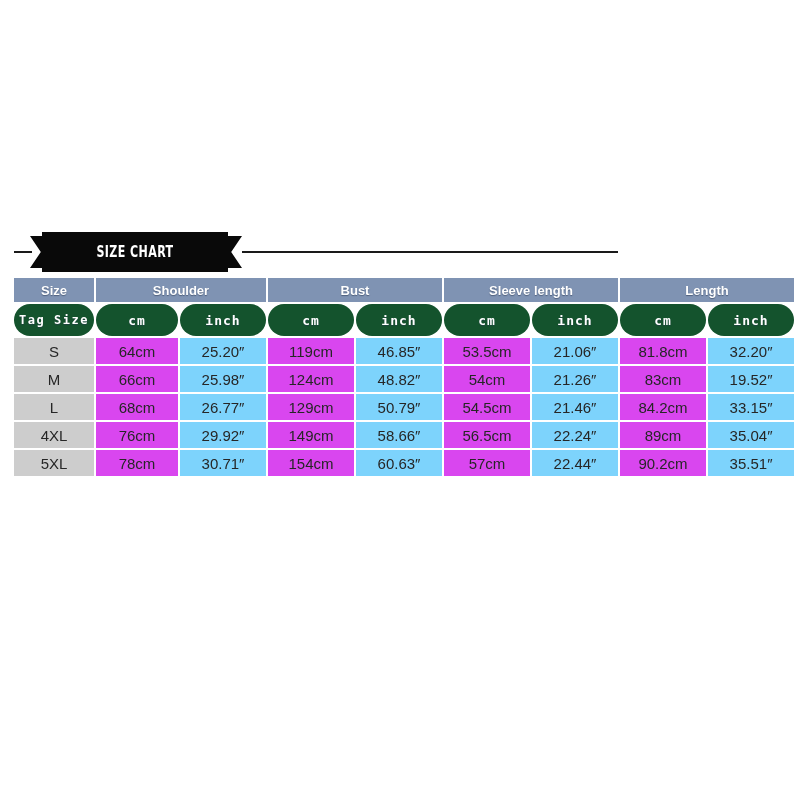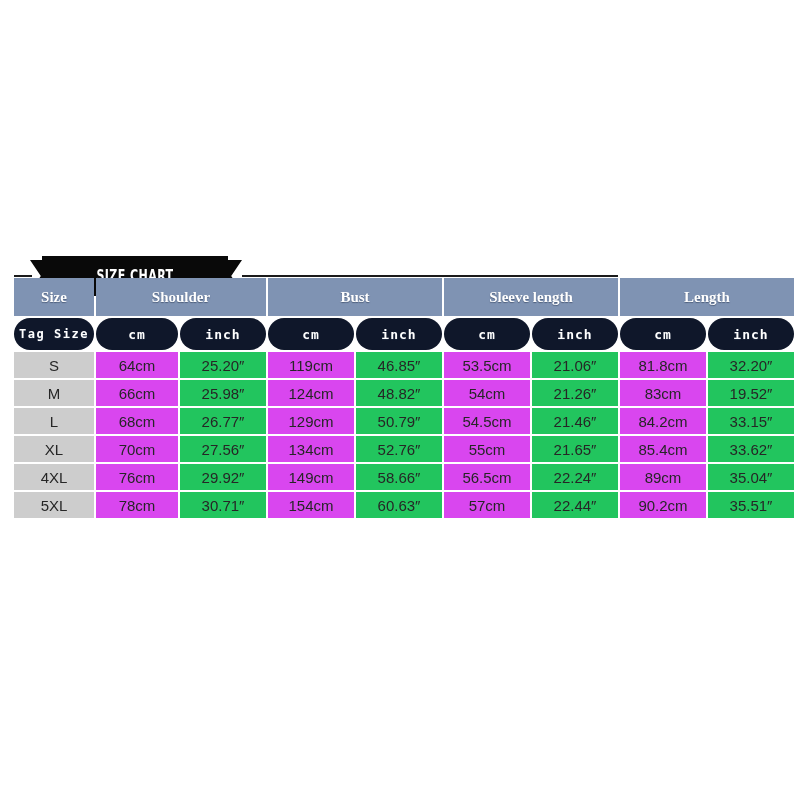--- a/index.html
+++ b/index.html
@@ -15,21 +15,20 @@
     position: relative;
   }
 
   
   #banner-area {
     position: absolute;
     left: 0;
     top: 236px;
     width: 800px;
     height: 32px;
-    margin-top: 24px;
   }
   .rule {
     position: absolute;
     top: 15px;
     height: 2px;
     background: #1a1a1a;
   }
   .rule-left  { left: 14px;  width: 18px; }
   .rule-right { left: 242px; width: 376px; }
 
@@ -82,48 +81,48 @@
   #size-table td, #size-table th {
     padding: 0;
     margin: 0;
     text-align: center;
     vertical-align: middle;
   }
 
   .hdr {
     background: #7f93b3;
     color: #ffffff;
-    font-family: Liberation Serif, serif;
+    font-family: Liberation Sans, sans-serif;
     font-weight: 700;
-    font-size: 15px;
-    height: 38px;
+    font-size: 13px;
+    height: 24px;
     text-shadow: 0 1px 1px rgba(40,55,80,0.55);
   }
   .subhdr {
-    background: #0f172a;
+    background: #14532d;
     color: #ffffff;
     font-family: "DejaVu Sans Mono", "Liberation Mono", monospace;
     font-weight: 700;
     font-size: 13px;
     letter-spacing: 1px;
     height: 32px;
     text-shadow: 0 1px 1px rgba(40,55,80,0.55);
     border-radius: 16px;
   }
   .subhdr.tagsize { font-size: 12px; letter-spacing: 1.5px; }
 
   .cell {
     height: 26px;
     font-family: "Liberation Sans", sans-serif;
     font-size: 15px;
     color: #262626;
   }
   .c-tag  { background: #cdcdcd; }
   .c-cm   { background: #d946ef; }
-  .c-inch { background: #22c55e; }
+  .c-inch { background: #7dd3fc; }
 </style>
 </head>
 <body>
 
 <div id="banner-area">
   <div class="rule rule-left"></div>
   <div class="tail tail-left"></div>
   <div id="banner-plate">
     <span id="banner-title">SIZE CHART</span>
   </div>
@@ -191,31 +190,20 @@
         <td class="cell c-cm">68cm</td>
         <td class="cell c-inch">26.77″</td>
         <td class="cell c-cm">129cm</td>
         <td class="cell c-inch">50.79″</td>
         <td class="cell c-cm">54.5cm</td>
         <td class="cell c-inch">21.46″</td>
         <td class="cell c-cm">84.2cm</td>
         <td class="cell c-inch">33.15″</td>
       </tr>
       <tr>
-        <td class="cell c-tag">XL</td>
-        <td class="cell c-cm">70cm</td>
-        <td class="cell c-inch">27.56″</td>
-        <td class="cell c-cm">134cm</td>
-        <td class="cell c-inch">52.76″</td>
-        <td class="cell c-cm">55cm</td>
-        <td class="cell c-inch">21.65″</td>
-        <td class="cell c-cm">85.4cm</td>
-        <td class="cell c-inch">33.62″</td>
-      </tr>
-      <tr>
         <td class="cell c-tag">4XL</td>
         <td class="cell c-cm">76cm</td>
         <td class="cell c-inch">29.92″</td>
         <td class="cell c-cm">149cm</td>
         <td class="cell c-inch">58.66″</td>
         <td class="cell c-cm">56.5cm</td>
         <td class="cell c-inch">22.24″</td>
         <td class="cell c-cm">89cm</td>
         <td class="cell c-inch">35.04″</td>
       </tr>

